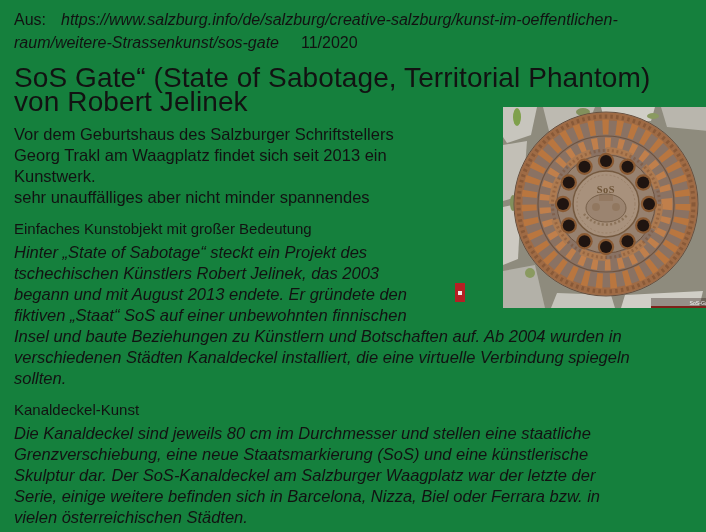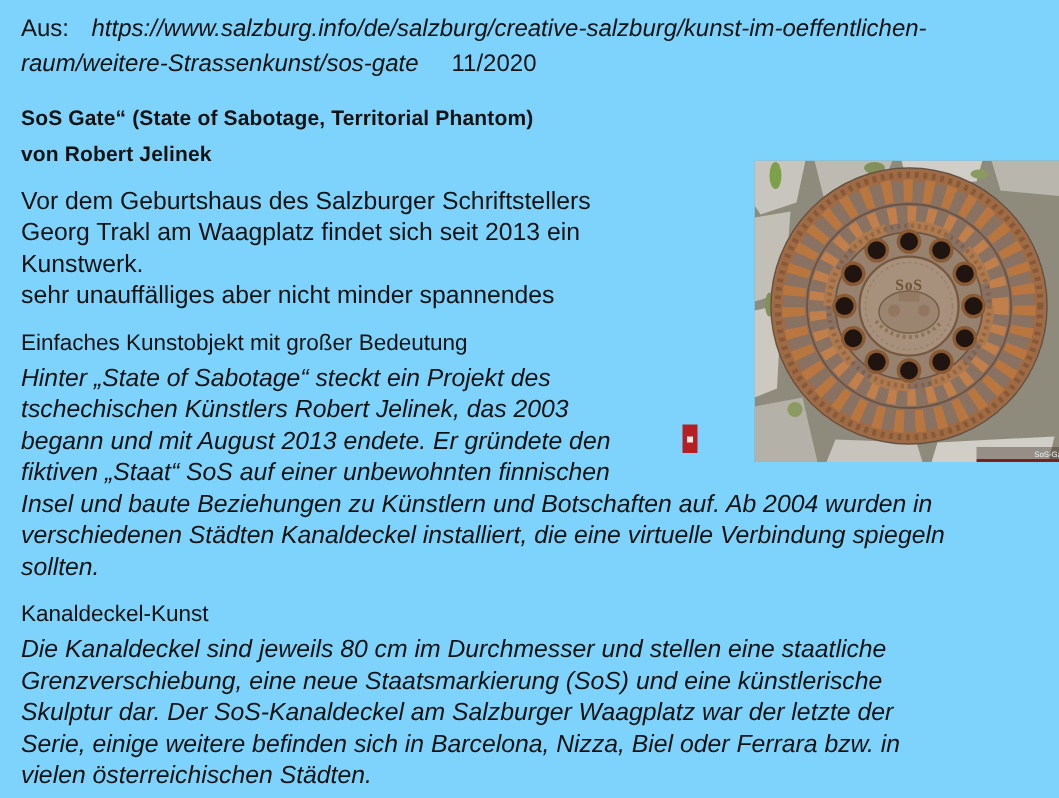--- a/index.html
+++ b/index.html
@@ -1,26 +1,26 @@
 <!DOCTYPE html>
 <html><head>
 <meta charset="utf-8">
 <style>
   html,body{margin:0;padding:0;background:#e8e8e8;}
   .page{
-    position:relative;width:706px;height:532px;background:#7dd3fc;
+    position:relative;width:706px;height:532px;background:#15803d;
     color:#121212;font-family:"Liberation Sans","DejaVu Sans",sans-serif;
     overflow:hidden;
   }
   .source{margin:8px 0 0 14px;font-size:16px;line-height:23px;}
   .src-line{white-space:nowrap;}
   .src-prefix{margin-right:15px;}
   .src-url{font-style:italic;}
   .src-date{margin-left:22px;}
-  h1.title{margin:12px 0 0 14px;font-size:14px;line-height:24px;font-weight:bold;letter-spacing:.1px;}
+  h1.title{margin:12px 0 0 14px;font-size:28px;line-height:24px;font-weight:normal;letter-spacing:.1px;}
   h1.title .line{display:block;white-space:nowrap;}
   .article{margin:0 0 0 14px;font-size:16.5px;line-height:21px;}
   .para{margin:10px 0 0 0;}
   .para.tight{margin-top:3px;font-style:italic;}
   h2.sub{margin:10px 0 0 0;font-size:15px;line-height:21px;font-weight:normal;}
   .line{display:block;white-space:nowrap;}
   
   .photo{position:absolute;left:463px;top:107px;width:241px;height:201px;padding-left:40px;}
   .photo svg{display:block;}
   .badge{

